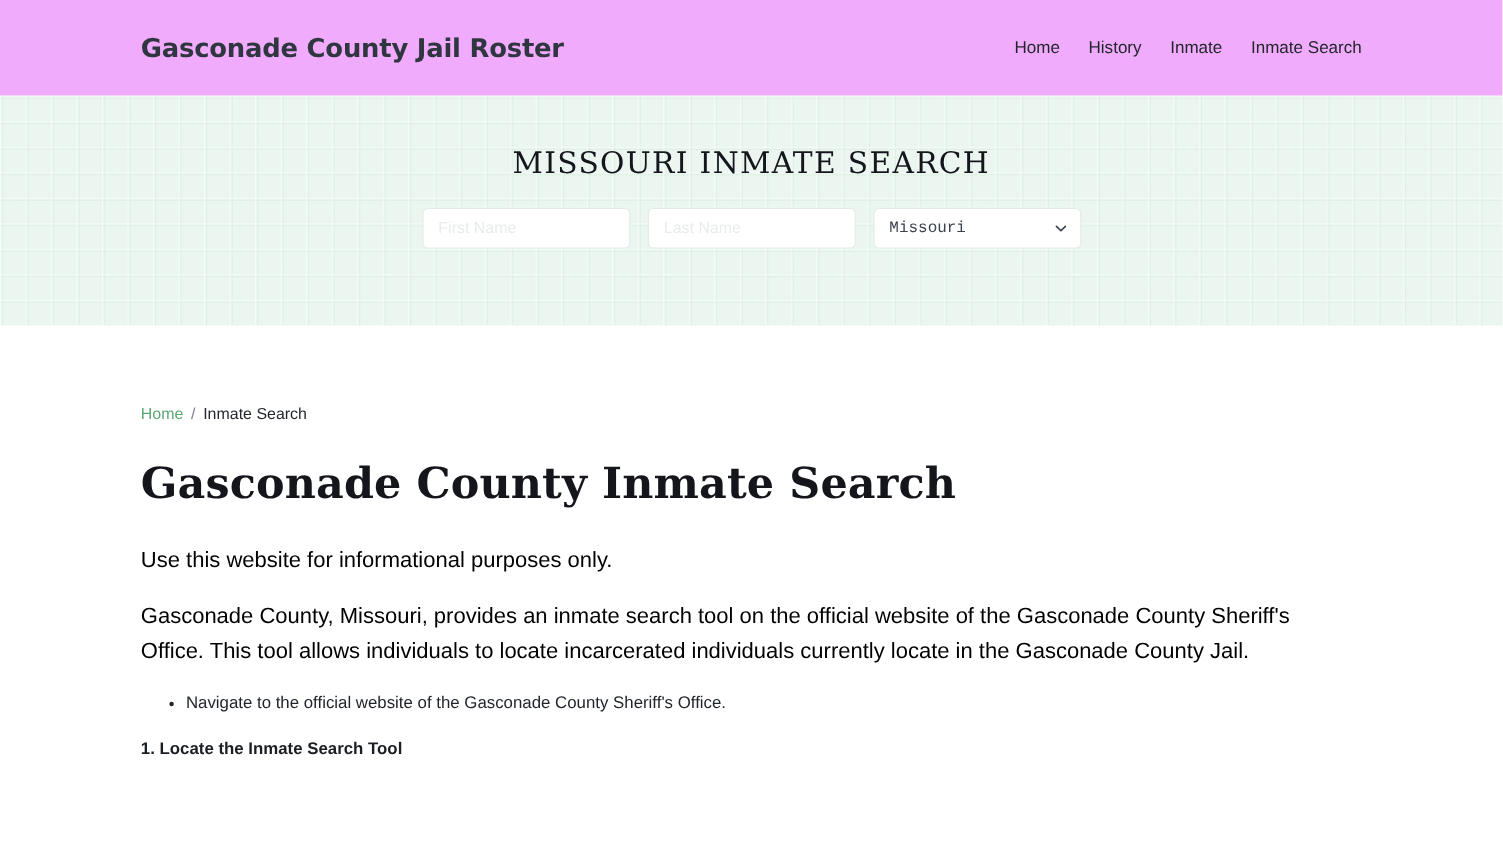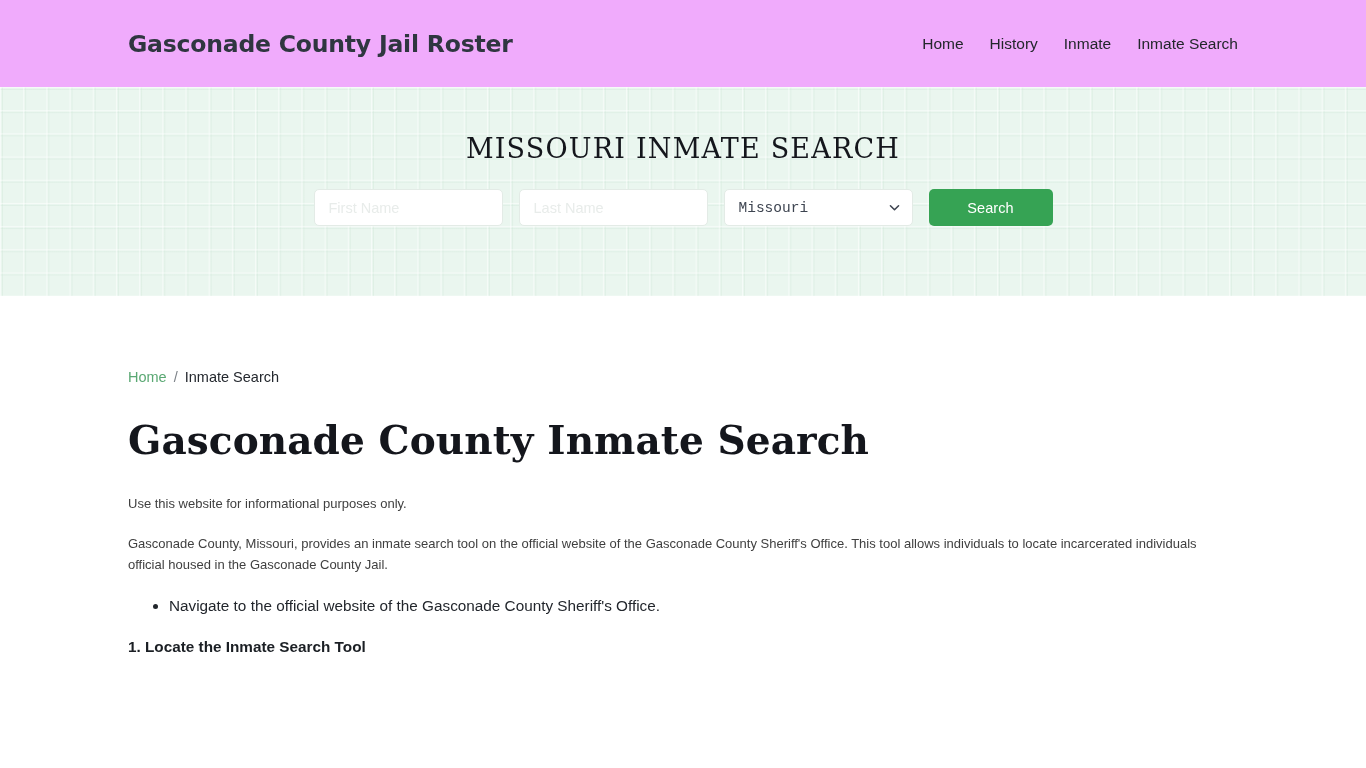--- a/index.html
+++ b/index.html
@@ -150,23 +150,23 @@
     font-family: "DejaVu Serif", serif;
     font-size: 39px;
     font-weight: 700;
     color: #14161c;
     margin: 0 0 30px 0;
     letter-spacing: 0.1px;
     line-height: 1.12;
   }
 
   .body-text {
-    font-size: 13px;
+    font-size: 20px;
     line-height: 1.62;
-    color: #404040;
+    color: #000000;
     margin: 0 0 19px 0;
     max-width: 1080px;
   }
   .cta-link {
     display: inline-block;
     font-size: 15.3px;
     font-weight: 700;
     color: #4d96cb;
     text-decoration: none;
     margin: 2px 0 19px 0;
@@ -210,35 +210,34 @@
     <div class="select-wrap">
       <select>
         <option>Missouri</option>
       </select>
       <span class="chev">
         <svg width="13" height="13" viewBox="0 0 16 16" aria-hidden="true">
           <path d="M3 6 L8 11 L13 6" fill="none" stroke="#3d4450" stroke-width="1.9" stroke-linecap="round" stroke-linejoin="round"></path>
         </svg>
       </span>
     </div>
-    <button class="btn-search" type="submit">Search</button>
   </form>
 </section>
 
 <main class="main">
   <div class="breadcrumb">
     <a href="#">Home</a>
     <span class="sep">/</span>
     <span class="current">Inmate Search</span>
   </div>
 
   <h2 class="page-title">Gasconade County Inmate Search</h2>
 
   <p class="body-text">Use this website for informational purposes only.</p>
-  <p class="body-text">Gasconade County, Missouri, provides an inmate search tool on the official website of the Gasconade County Sheriff's Office. This tool allows individuals to locate incarcerated individuals official housed in the Gasconade County Jail.</p>
+  <p class="body-text">Gasconade County, Missouri, provides an inmate search tool on the official website of the Gasconade County Sheriff's Office. This tool allows individuals to locate incarcerated individuals currently locate in the Gasconade County Jail.</p>
 
 
   <ul class="bullets">
     <li>Navigate to the official website of the Gasconade County Sheriff's Office.</li>
   </ul>
 
   <h3 class="step-heading">1. Locate the Inmate Search Tool</h3>
 </main>
 
 </body></html>

